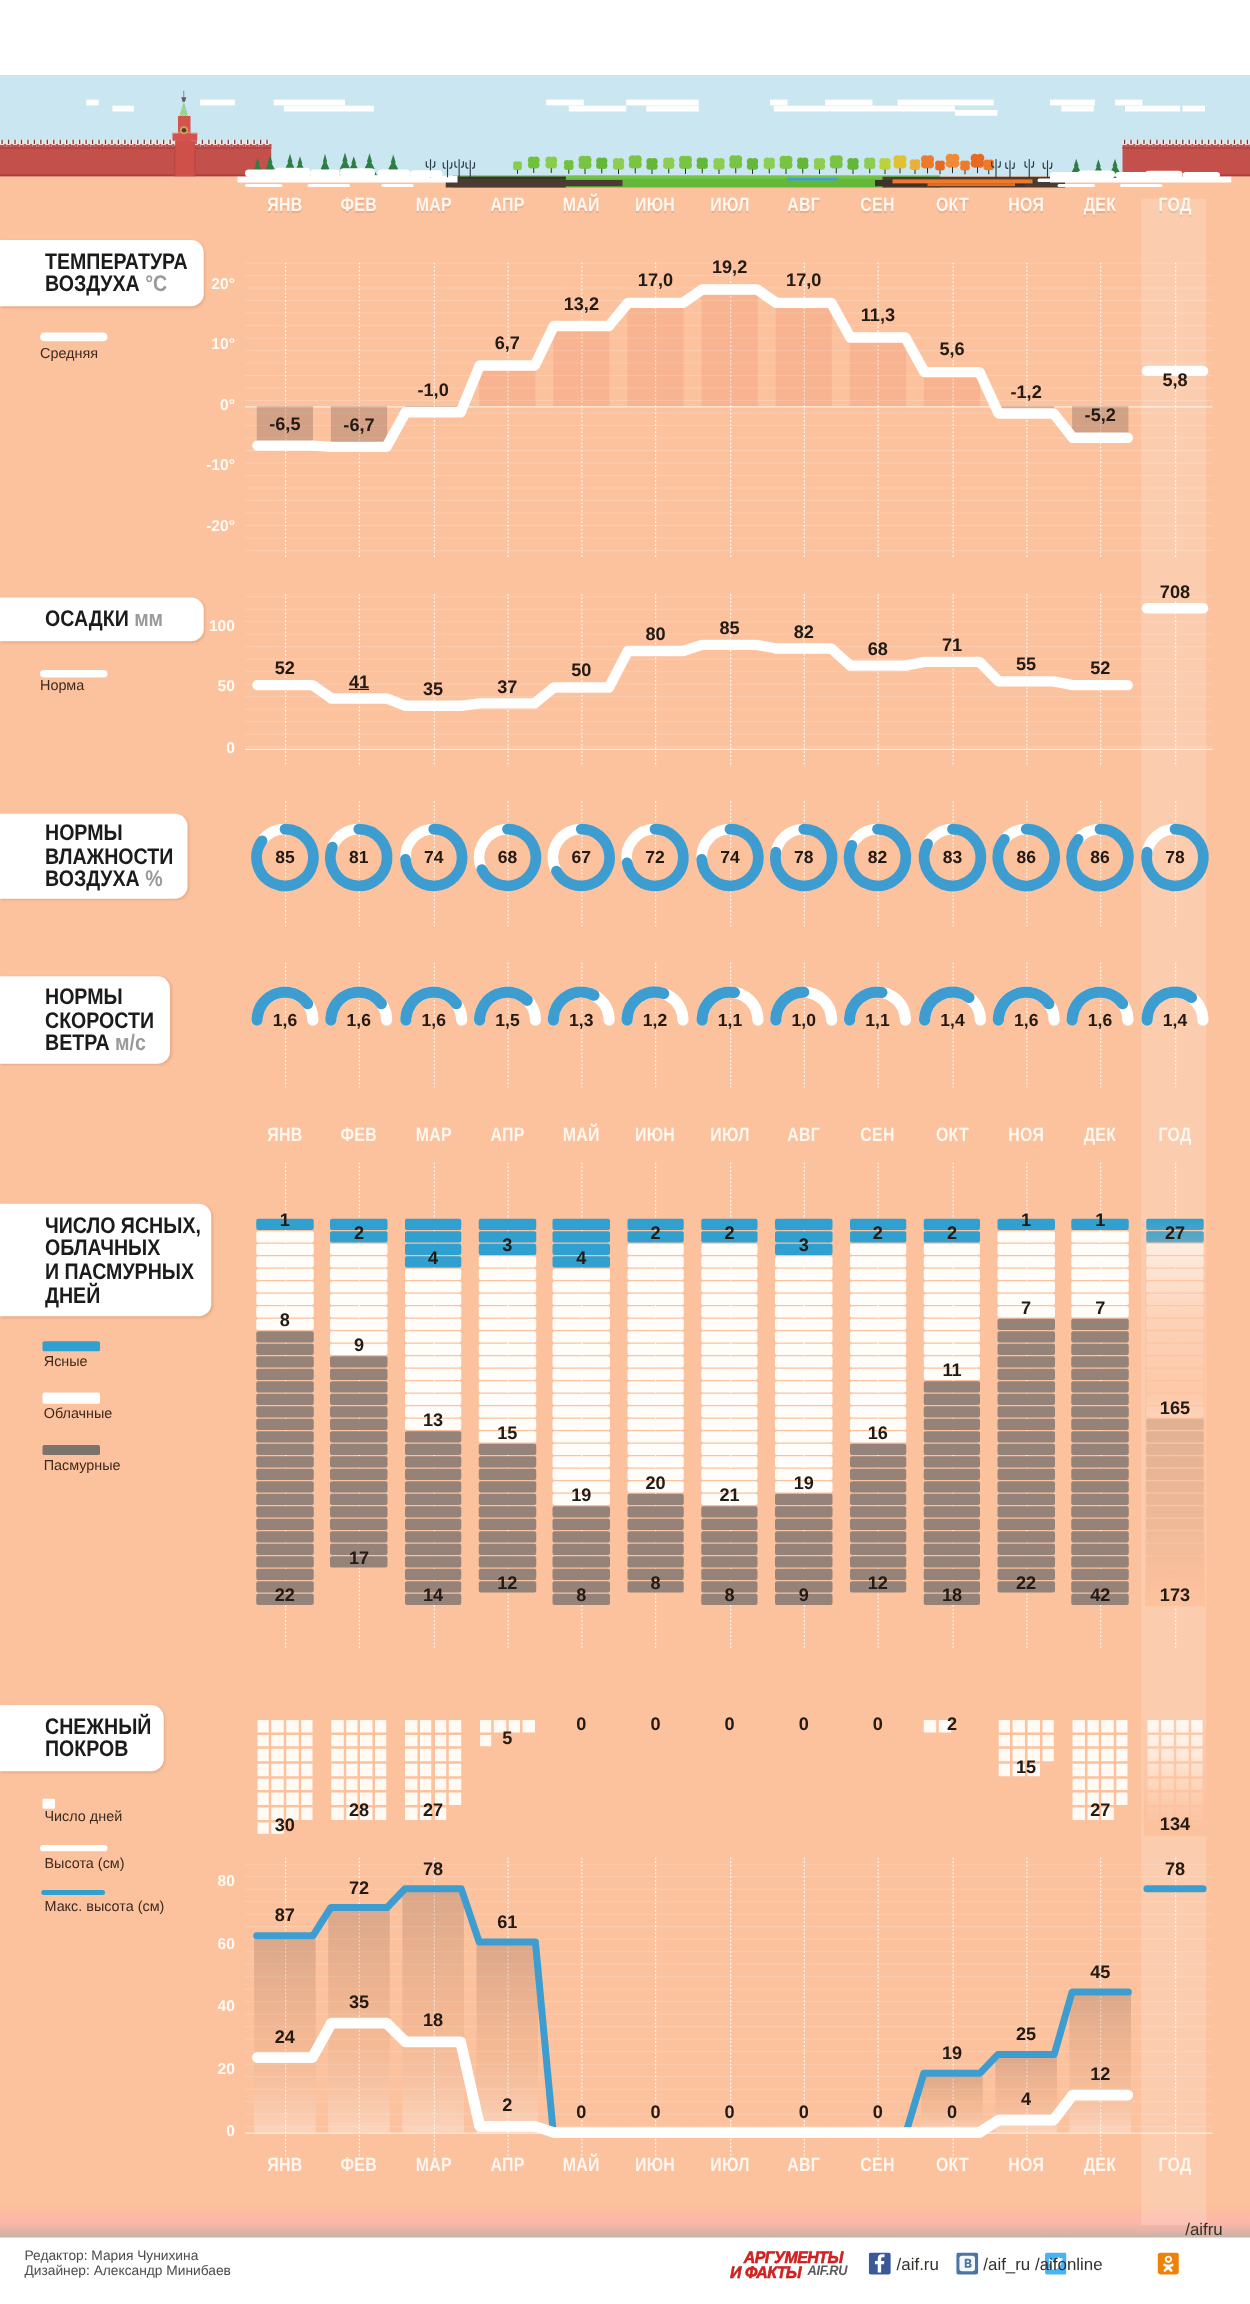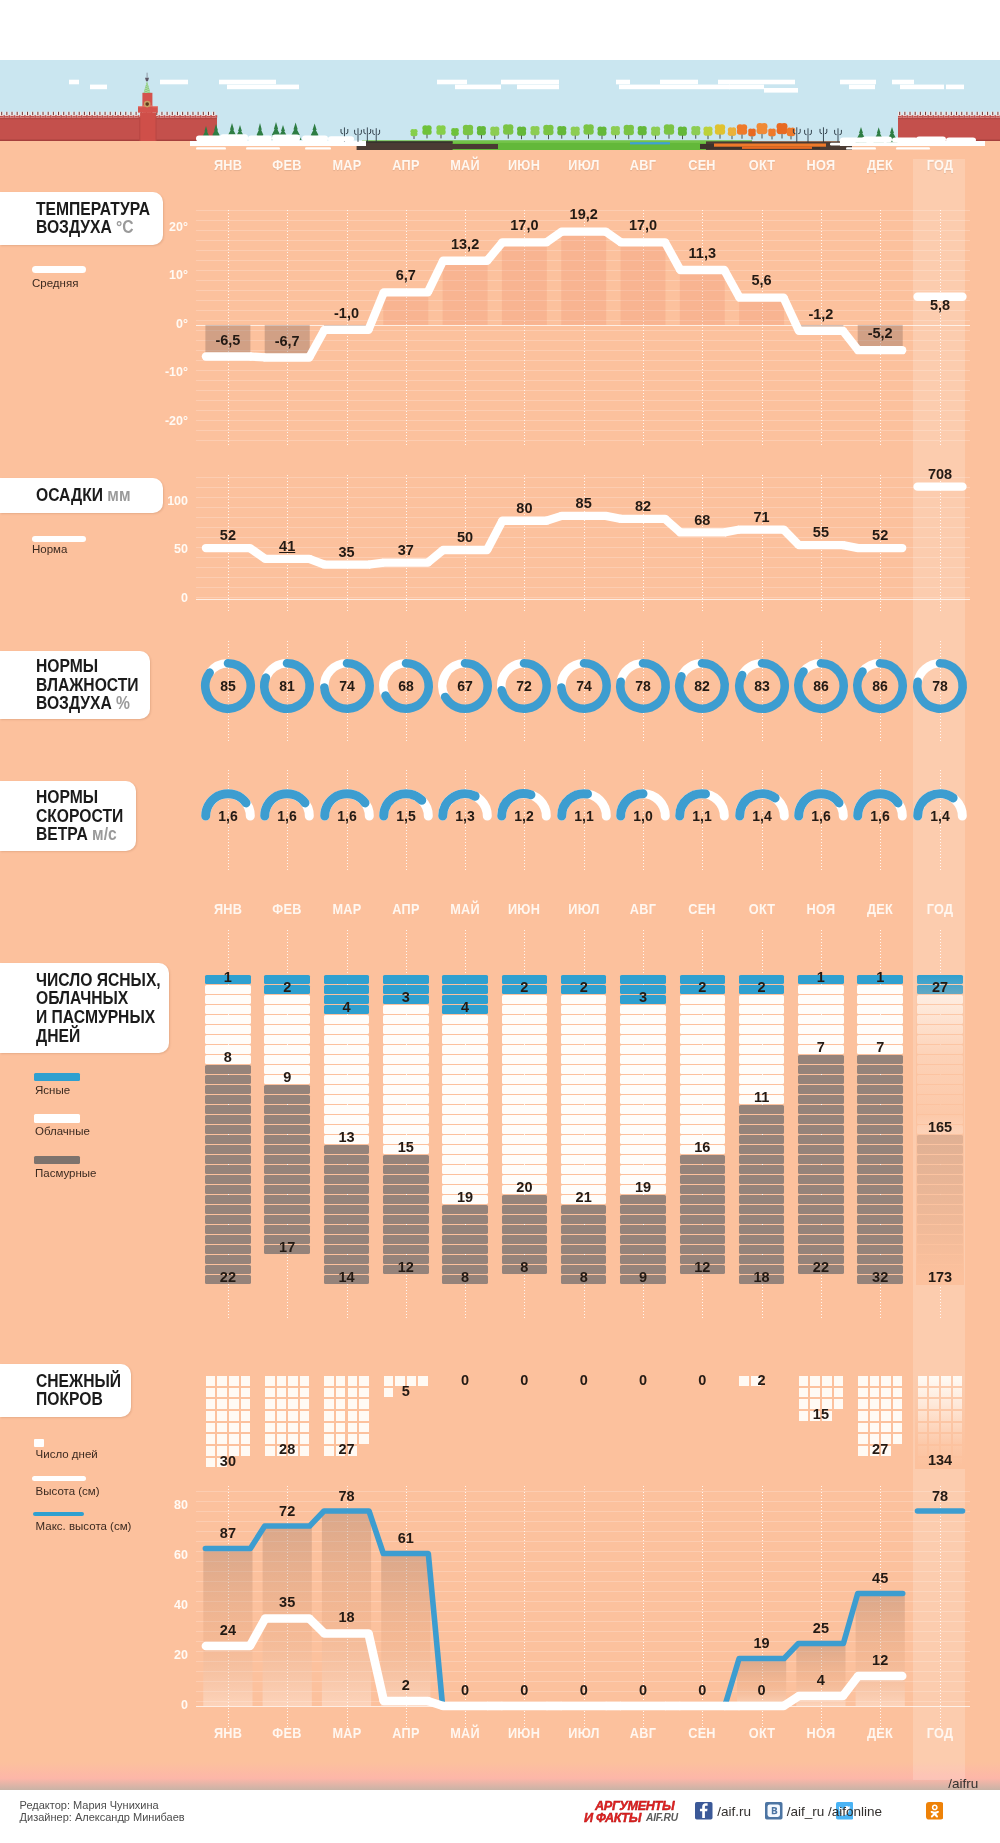--- a/index.html
+++ b/index.html
@@ -1530,21 +1530,21 @@
       <div style="position:absolute;left:857.4px;top:1205.3px;width:45.6px;height:8.6px;background:#95837a;border-radius:1.6px;"></div>
       <div style="position:absolute;left:857.4px;top:1215.3px;width:45.6px;height:8.6px;background:#95837a;border-radius:1.6px;"></div>
       <div style="position:absolute;left:857.4px;top:1225.3px;width:45.6px;height:8.6px;background:#95837a;border-radius:1.6px;"></div>
       <div style="position:absolute;left:857.4px;top:1235.3px;width:45.6px;height:8.6px;background:#95837a;border-radius:1.6px;"></div>
       <div style="position:absolute;left:857.4px;top:1245.3px;width:45.6px;height:8.6px;background:#95837a;border-radius:1.6px;"></div>
       <div style="position:absolute;left:857.4px;top:1255.3px;width:45.6px;height:8.6px;background:#95837a;border-radius:1.6px;"></div>
       <div style="position:absolute;left:857.4px;top:1265.3px;width:45.6px;height:8.6px;background:#95837a;border-radius:1.6px;"></div>
       <div style="position:absolute;left:857.4px;top:1275.3px;width:45.6px;height:8.6px;background:#95837a;border-radius:1.6px;"></div>
       <div class="dval" style="left:840.1999999999999px;width:80px;top:968.6px;">1</div>
       <div class="dval" style="left:840.1999999999999px;width:80px;top:1038.6px;">7</div>
-      <div class="dval" style="left:840.1999999999999px;width:80px;top:1268.6px;">32</div>
+      <div class="dval" style="left:840.1999999999999px;width:80px;top:1268.6px;">42</div>
       <div style="position:absolute;left:917.2px;top:975.3000000000001px;width:45.6px;height:8.6px;background:#2fa0d0;border-radius:1.6px;"></div>
       <div style="position:absolute;left:917.2px;top:985.3000000000001px;width:45.6px;height:8.6px;background:#2fa0d0;border-radius:1.6px;"></div>
       <div style="position:absolute;left:917.2px;top:995.3000000000001px;width:45.6px;height:8.6px;background:#fffdfa;border-radius:1.6px;"></div>
       <div style="position:absolute;left:917.2px;top:1005.3000000000001px;width:45.6px;height:8.6px;background:#fffdfa;border-radius:1.6px;"></div>
       <div style="position:absolute;left:917.2px;top:1015.3000000000001px;width:45.6px;height:8.6px;background:#fffdfa;border-radius:1.6px;"></div>
       <div style="position:absolute;left:917.2px;top:1025.3px;width:45.6px;height:8.6px;background:#fffdfa;border-radius:1.6px;"></div>
       <div style="position:absolute;left:917.2px;top:1035.3px;width:45.6px;height:8.6px;background:#fffdfa;border-radius:1.6px;"></div>
       <div style="position:absolute;left:917.2px;top:1045.3px;width:45.6px;height:8.6px;background:#fffdfa;border-radius:1.6px;"></div>
       <div style="position:absolute;left:917.2px;top:1055.3px;width:45.6px;height:8.6px;background:#fffdfa;border-radius:1.6px;"></div>
       <div style="position:absolute;left:917.2px;top:1065.3px;width:45.6px;height:8.6px;background:#fffdfa;border-radius:1.6px;"></div>

